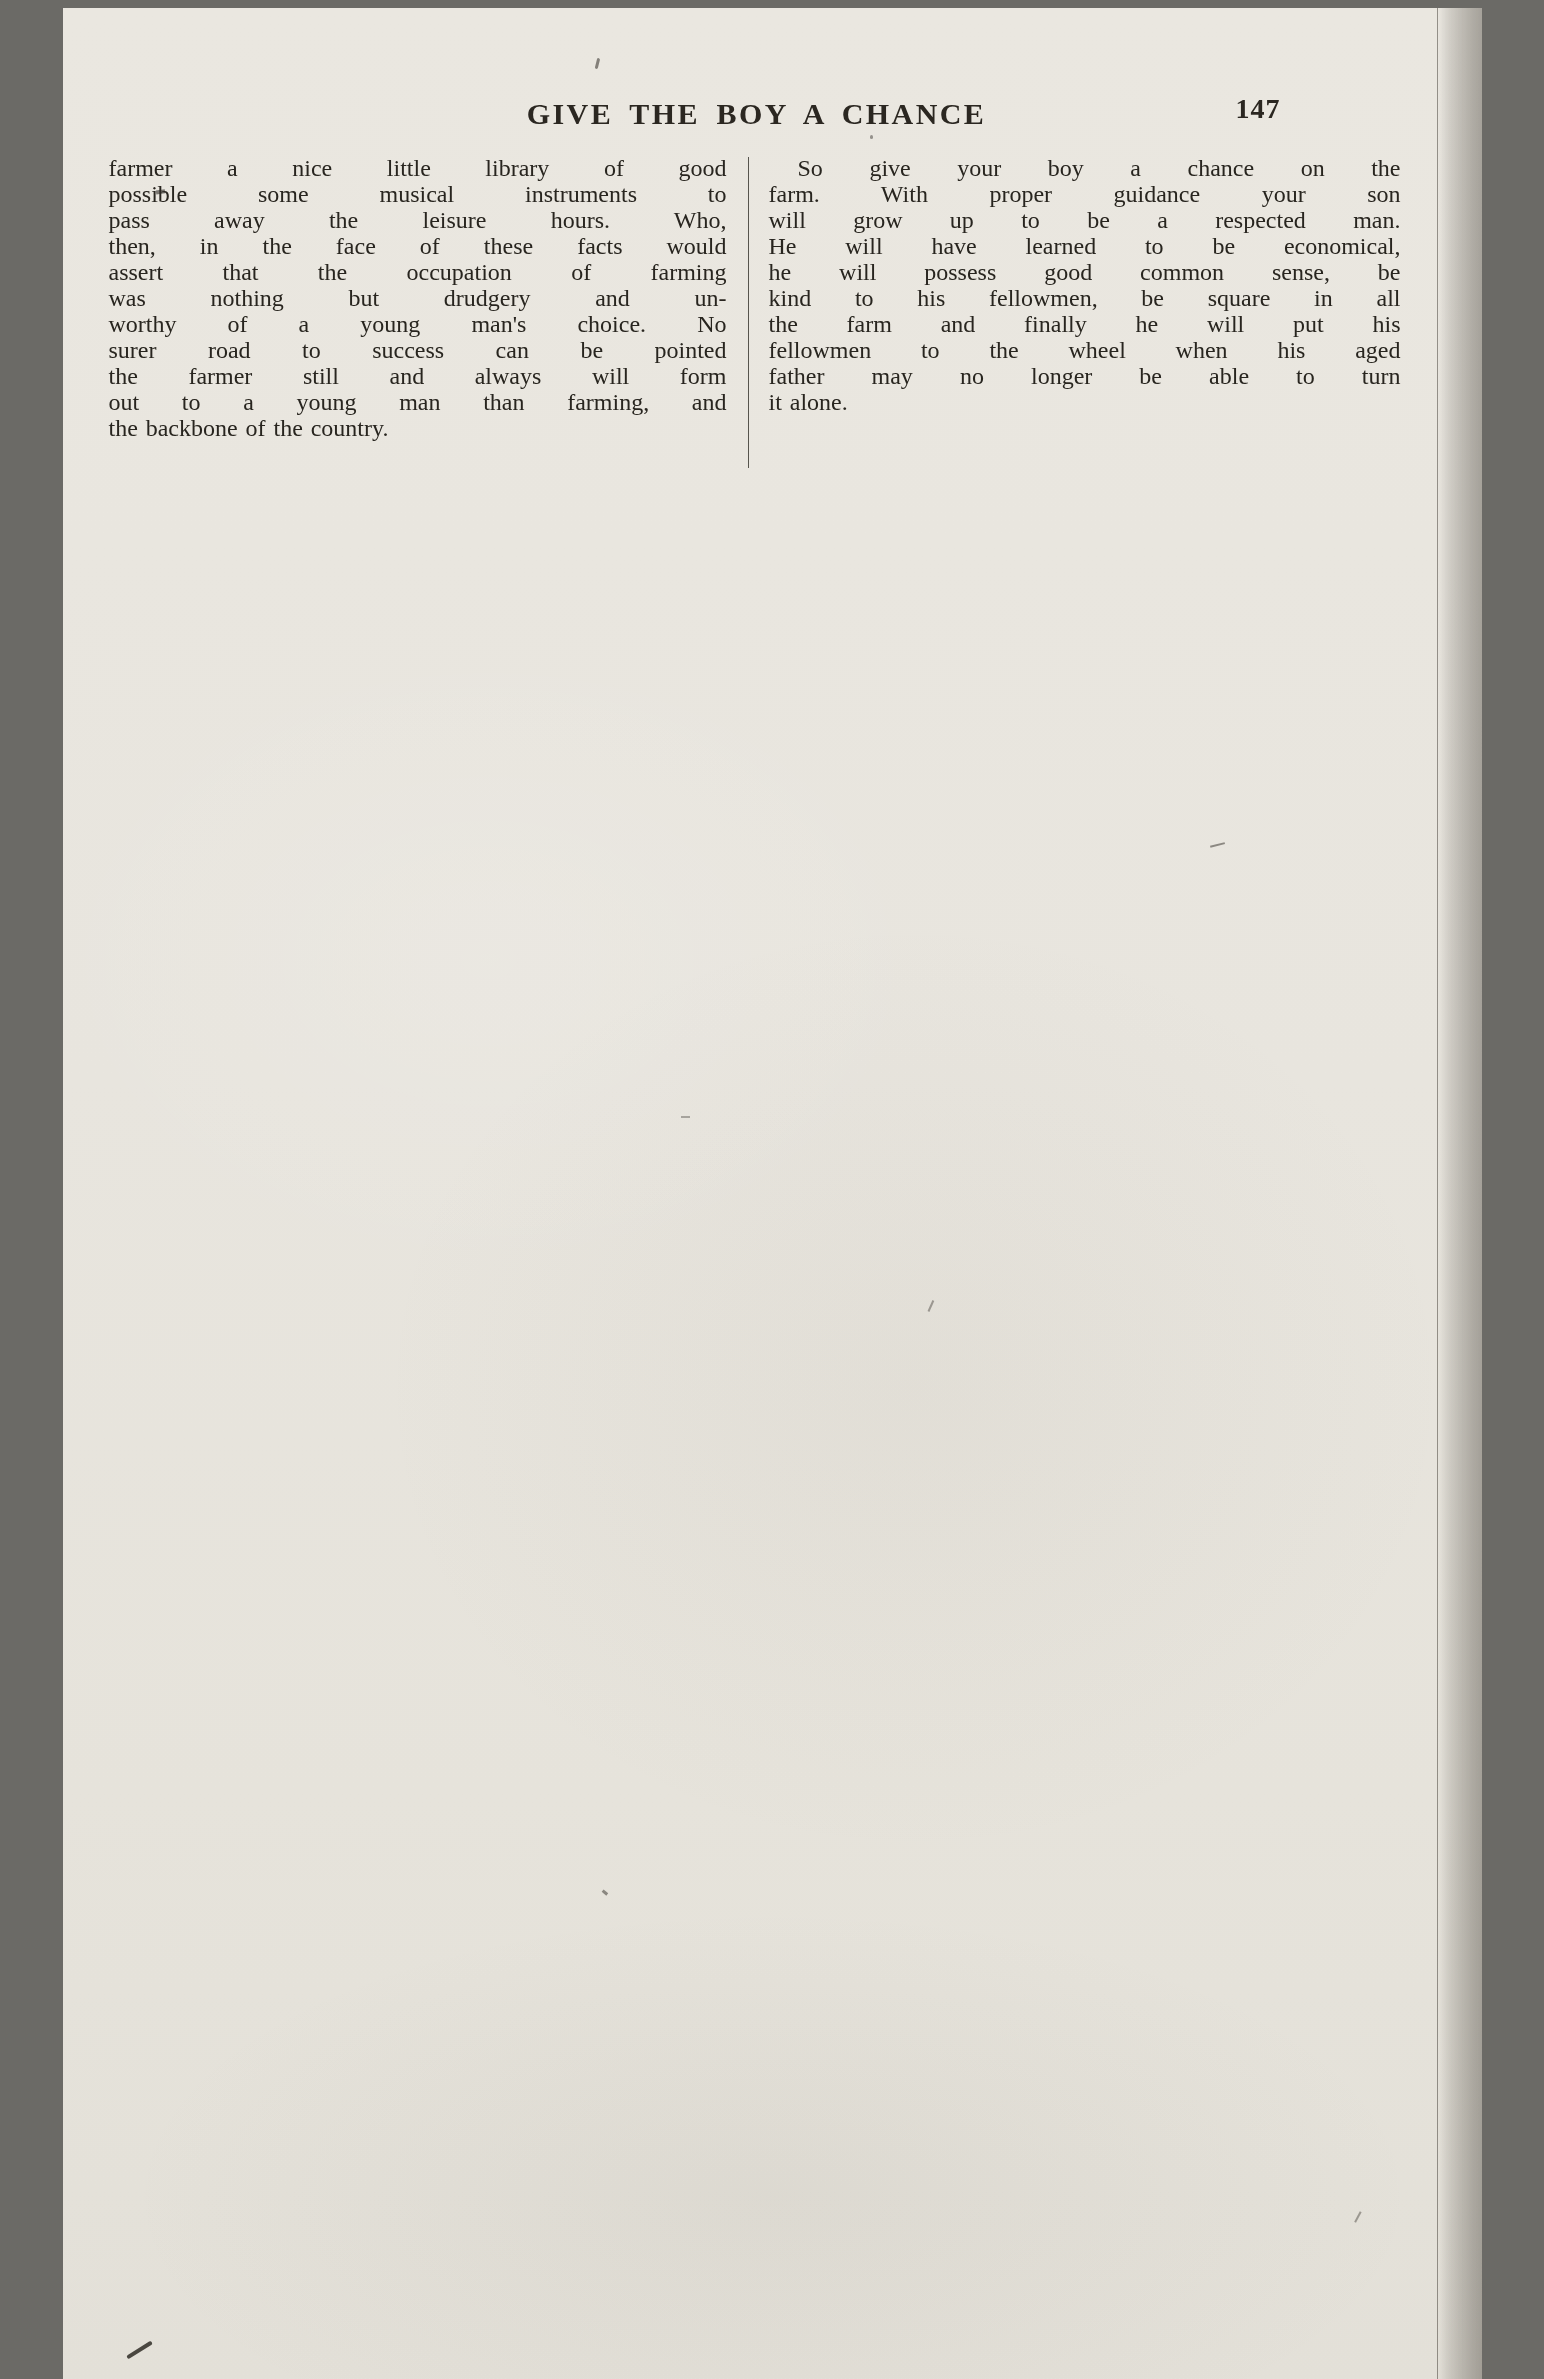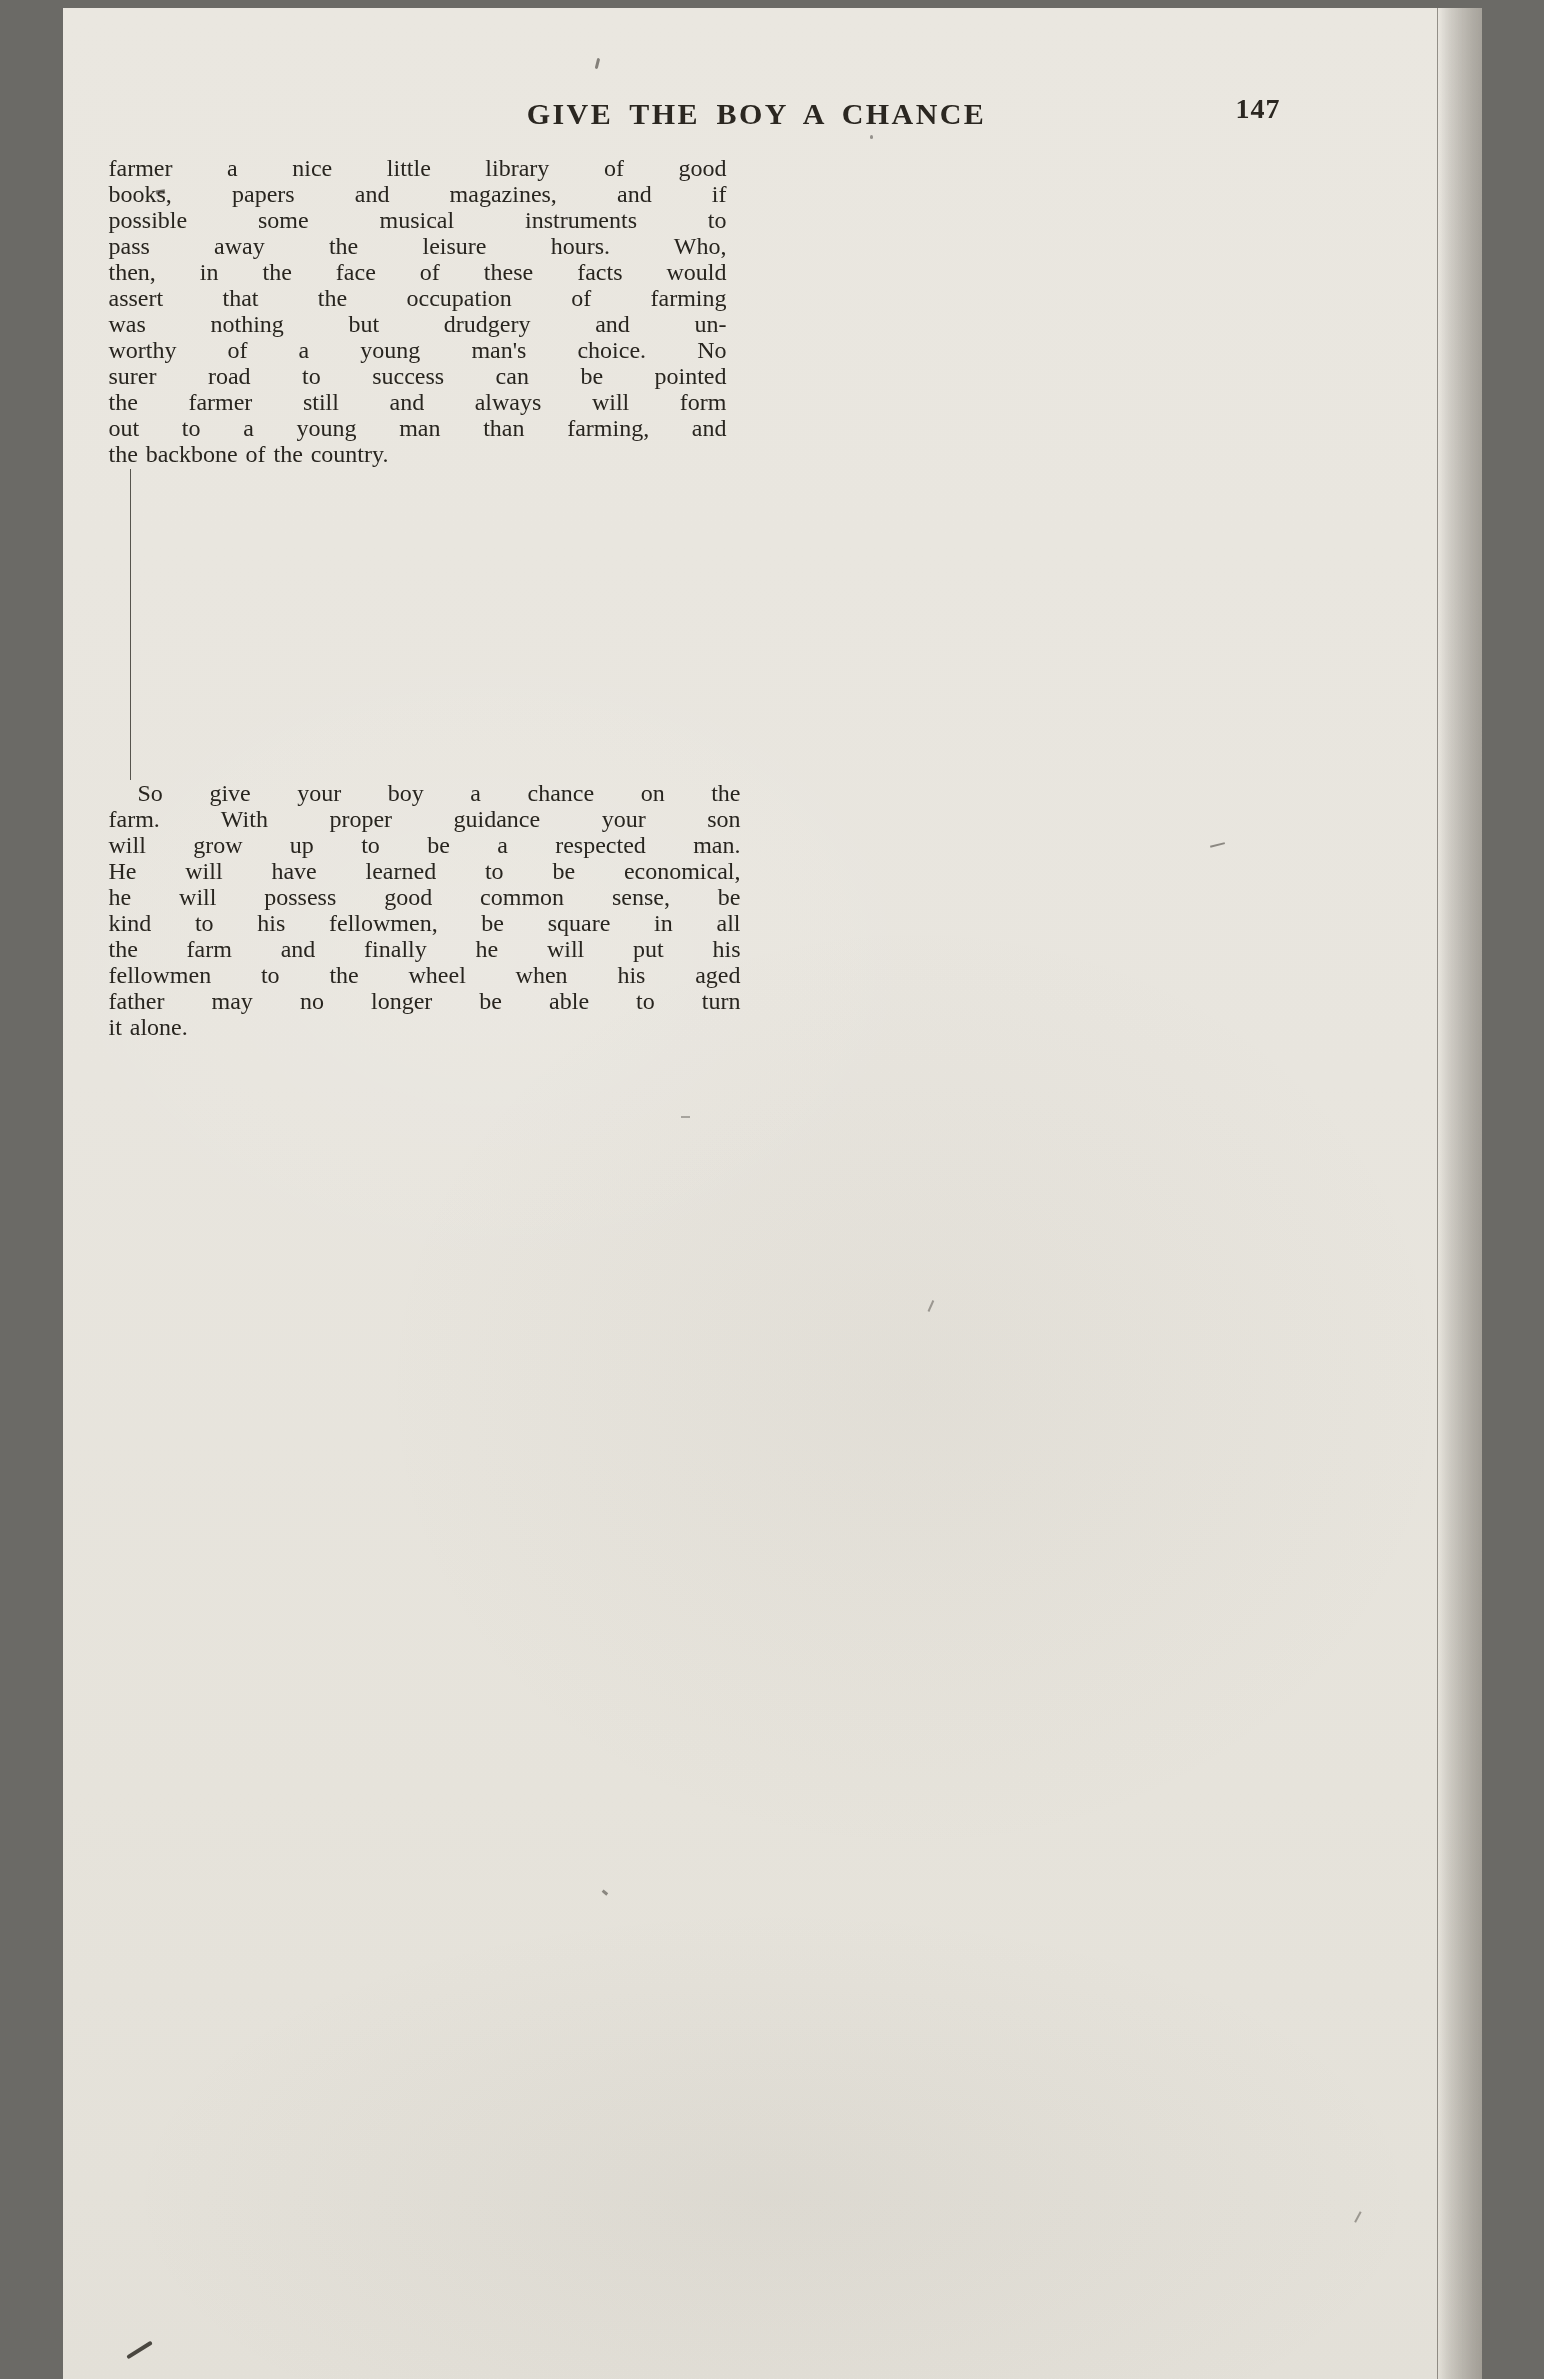--- a/index.html
+++ b/index.html
@@ -63,21 +63,20 @@
     letter-spacing: 1px;
     color: #2b2721;
   }
   .content {
     position: absolute;
     top: 147px;
     left: 46px;
     width: 1296px;
     display: flex;
     align-items: flex-start;
-    flex-direction: column;
   }
   .column {
     font-size: 24px;
     line-height: 26px;
     word-spacing: 1.9px;
   }
   .column.left  { width: 618px; }
   .column.right { width: 632px; }
   .divider {
     width: 0;
@@ -114,21 +113,20 @@
 
 <div class="page">
 
   <div class="header-title">GIVE THE BOY A CHANCE</div>
   <div class="page-number">147</div>
 
   <div class="content">
 
     <div class="column left">
       <div class="line">farmer a nice little library of good</div>
-      <div class="line">books, papers and magazines, and if</div>
       <div class="line">possible some musical instruments to</div>
       <div class="line">pass away the leisure hours. Who,</div>
       <div class="line">then, in the face of these facts would</div>
       <div class="line">assert that the occupation of farming</div>
       <div class="line">was nothing but drudgery and un-</div>
       <div class="line">worthy of a young man's choice. No</div>
       <div class="line">surer road to success can be pointed</div>
       <div class="line">the farmer still and always will form</div>
       <div class="line">out to a young man than farming, and</div>
       <div class="line last">the backbone of the country.</div>

